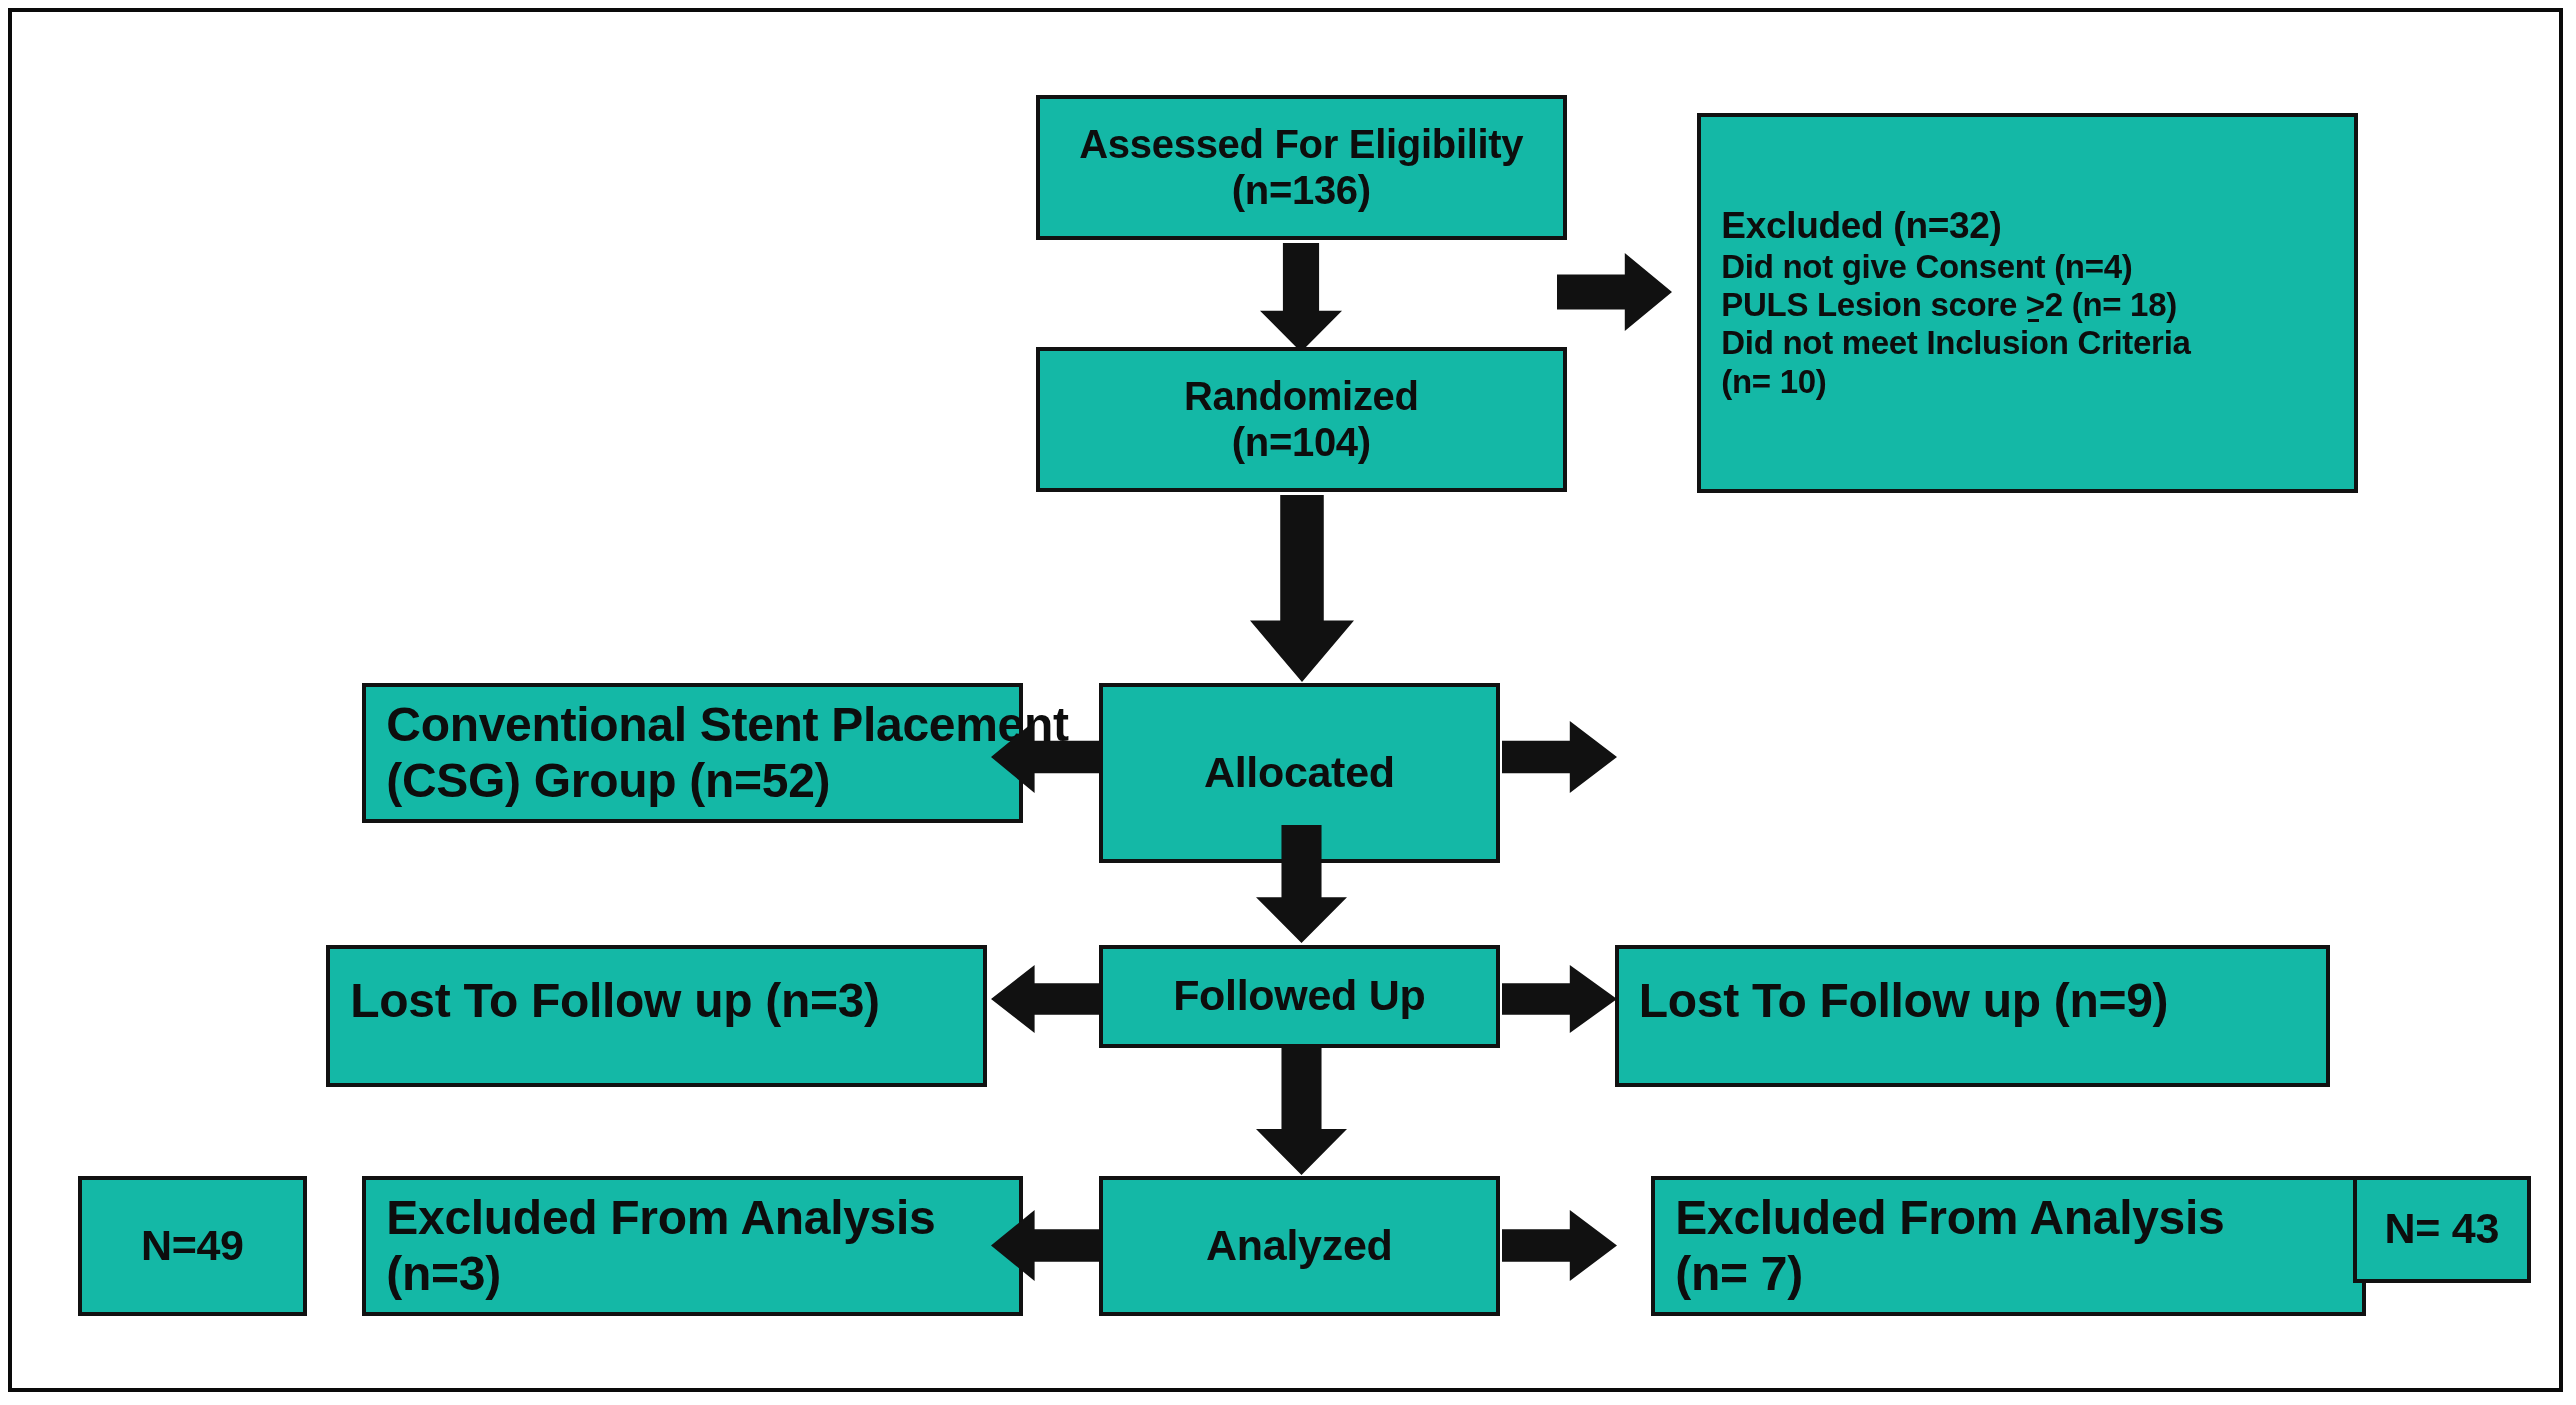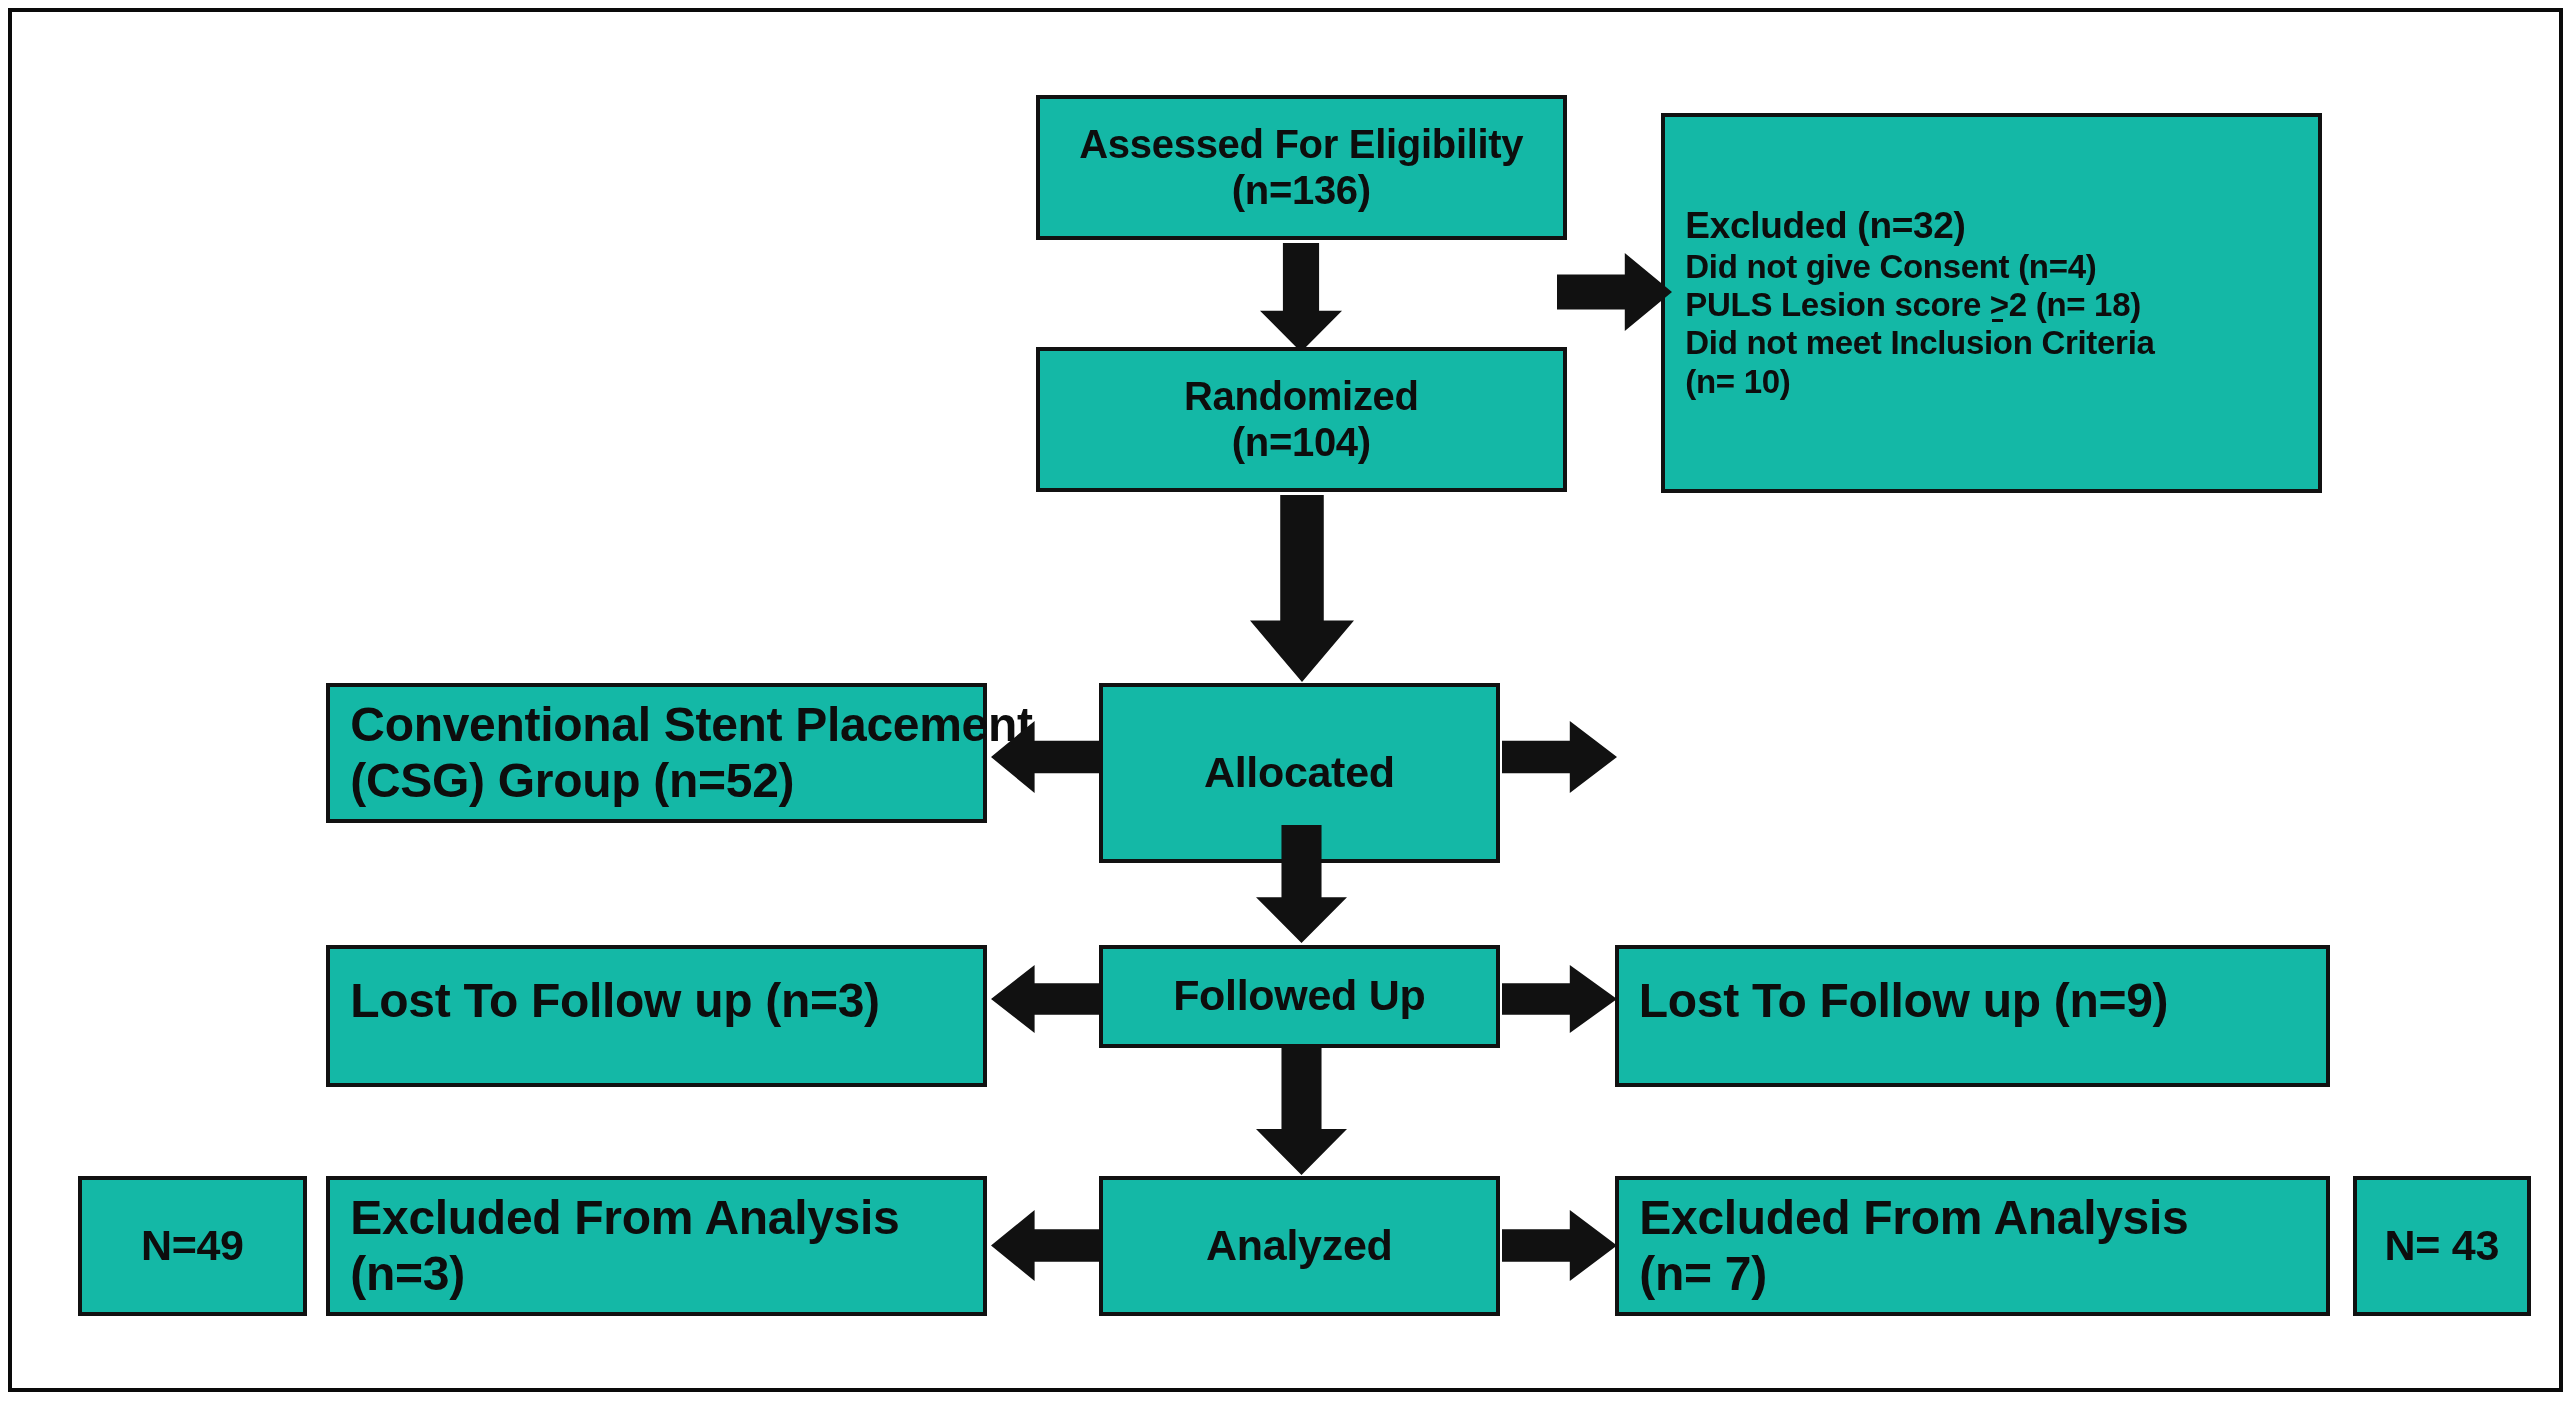--- a/index.html
+++ b/index.html
@@ -53,20 +53,21 @@
   }
   .left-text {
     align-items: flex-start;
     justify-content: flex-start;
     text-align: left;
   }
   .mid-left-text {
     align-items: flex-start;
     justify-content: center;
     text-align: left;
+    margin-left: 36px;
   }
   .pad-l {
     padding-left: 20.5px;
     padding-right: 12px;
   }
   .pad-t {
     padding-top: 24px;
   }
 
   
@@ -214,21 +215,21 @@
 
     <div class="box center-text fs-hero" style="left:1087px; top:1164px; width:401px; height:140px;">
       <span class="line">Analyzed</span>
     </div>
 
     <div class="box mid-left-text pad-l fs-mid" style="left:1603px; top:1164px; width:715px; height:140px;">
       <span class="line">Excluded From Analysis</span>
       <span class="line">(n= 7)</span>
     </div>
 
-    <div class="box center-text fs-hero" style="left:2341px; top:1164px; width:178px; height:140px;">
+    <div class="box center-text fs-hero" style="left:2341px; top:1164px; width:178px; height:107px;">
       <span class="line">N= 43</span>
     </div>
 
     <div class="arrow" style="left:979px; top:1198px; width:109px; height:71px;">
       <svg viewBox="0 0 180 118" preserveAspectRatio="none">
         <path d="M180,32 L72,32 L72,0 L0,59 L72,118 L72,86 L180,86 Z"></path>
       </svg>
     </div>
 
     <div class="arrow" style="left:1490px; top:1198px; width:115px; height:71px;">

